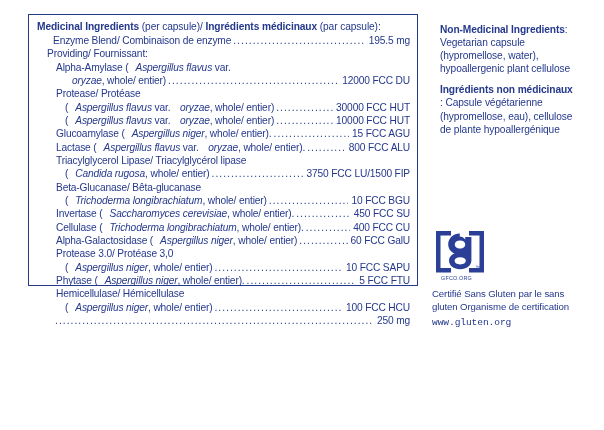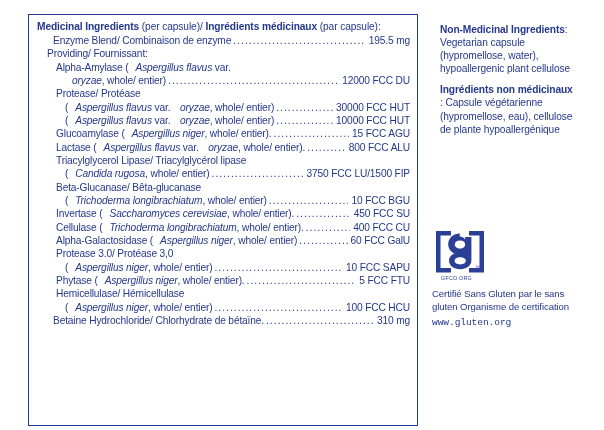--- a/index.html
+++ b/index.html
@@ -15,21 +15,21 @@
     color: #24388c;
     overflow: hidden;
   }
 
   
   #medicinal-panel {
     position: absolute;
     left: 28px;
     top: 14px;
     width: 390px;
-    height: 412px;
+    height: 272px;
     box-sizing: border-box;
     border: 1.6px solid #24388c;
     background: #ffffff;
     padding: 5px 7px 0 8px;
   }
 
   .mi-title {
     font-size: 10.2px;
     line-height: 13.4px;
     letter-spacing: -0.1px;
@@ -214,23 +214,22 @@
       <div class="line ind2 nodots">
         <span class="txt">Hemicellulase/ Hémicellulase</span>
         <span class="amt"></span>
       </div>
       <div class="line ind3">
         <span class="txt">(<i class="sci">Aspergillus niger</i>, whole/ entier)</span>
         <span class="dots">.........................................................................................</span>
         <span class="amt">100 FCC HCU</span>
       </div>
       <div class="line ind0">
-        <span class="txt">Betaine Hydrochloride/ Chlorhydrate de bétaïne.</span>
-        <span class="dots">.........................................................................................</span>
-        <span class="amt">310 mg</span>
+        <span class="dots">.........................................................................................</span>
+        <span class="amt">250 mg</span>
       </div>
     </div>
 
 </div>
 
 <div id="sidebar">
 
   <p class="sb-p" id="nonmed-en">
     <b>Non-Medicinal Ingredients</b><span>: </span><span>Vegetarian capsule (hypromellose, water), hypoallergenic plant cellulose</span>
   </p>

